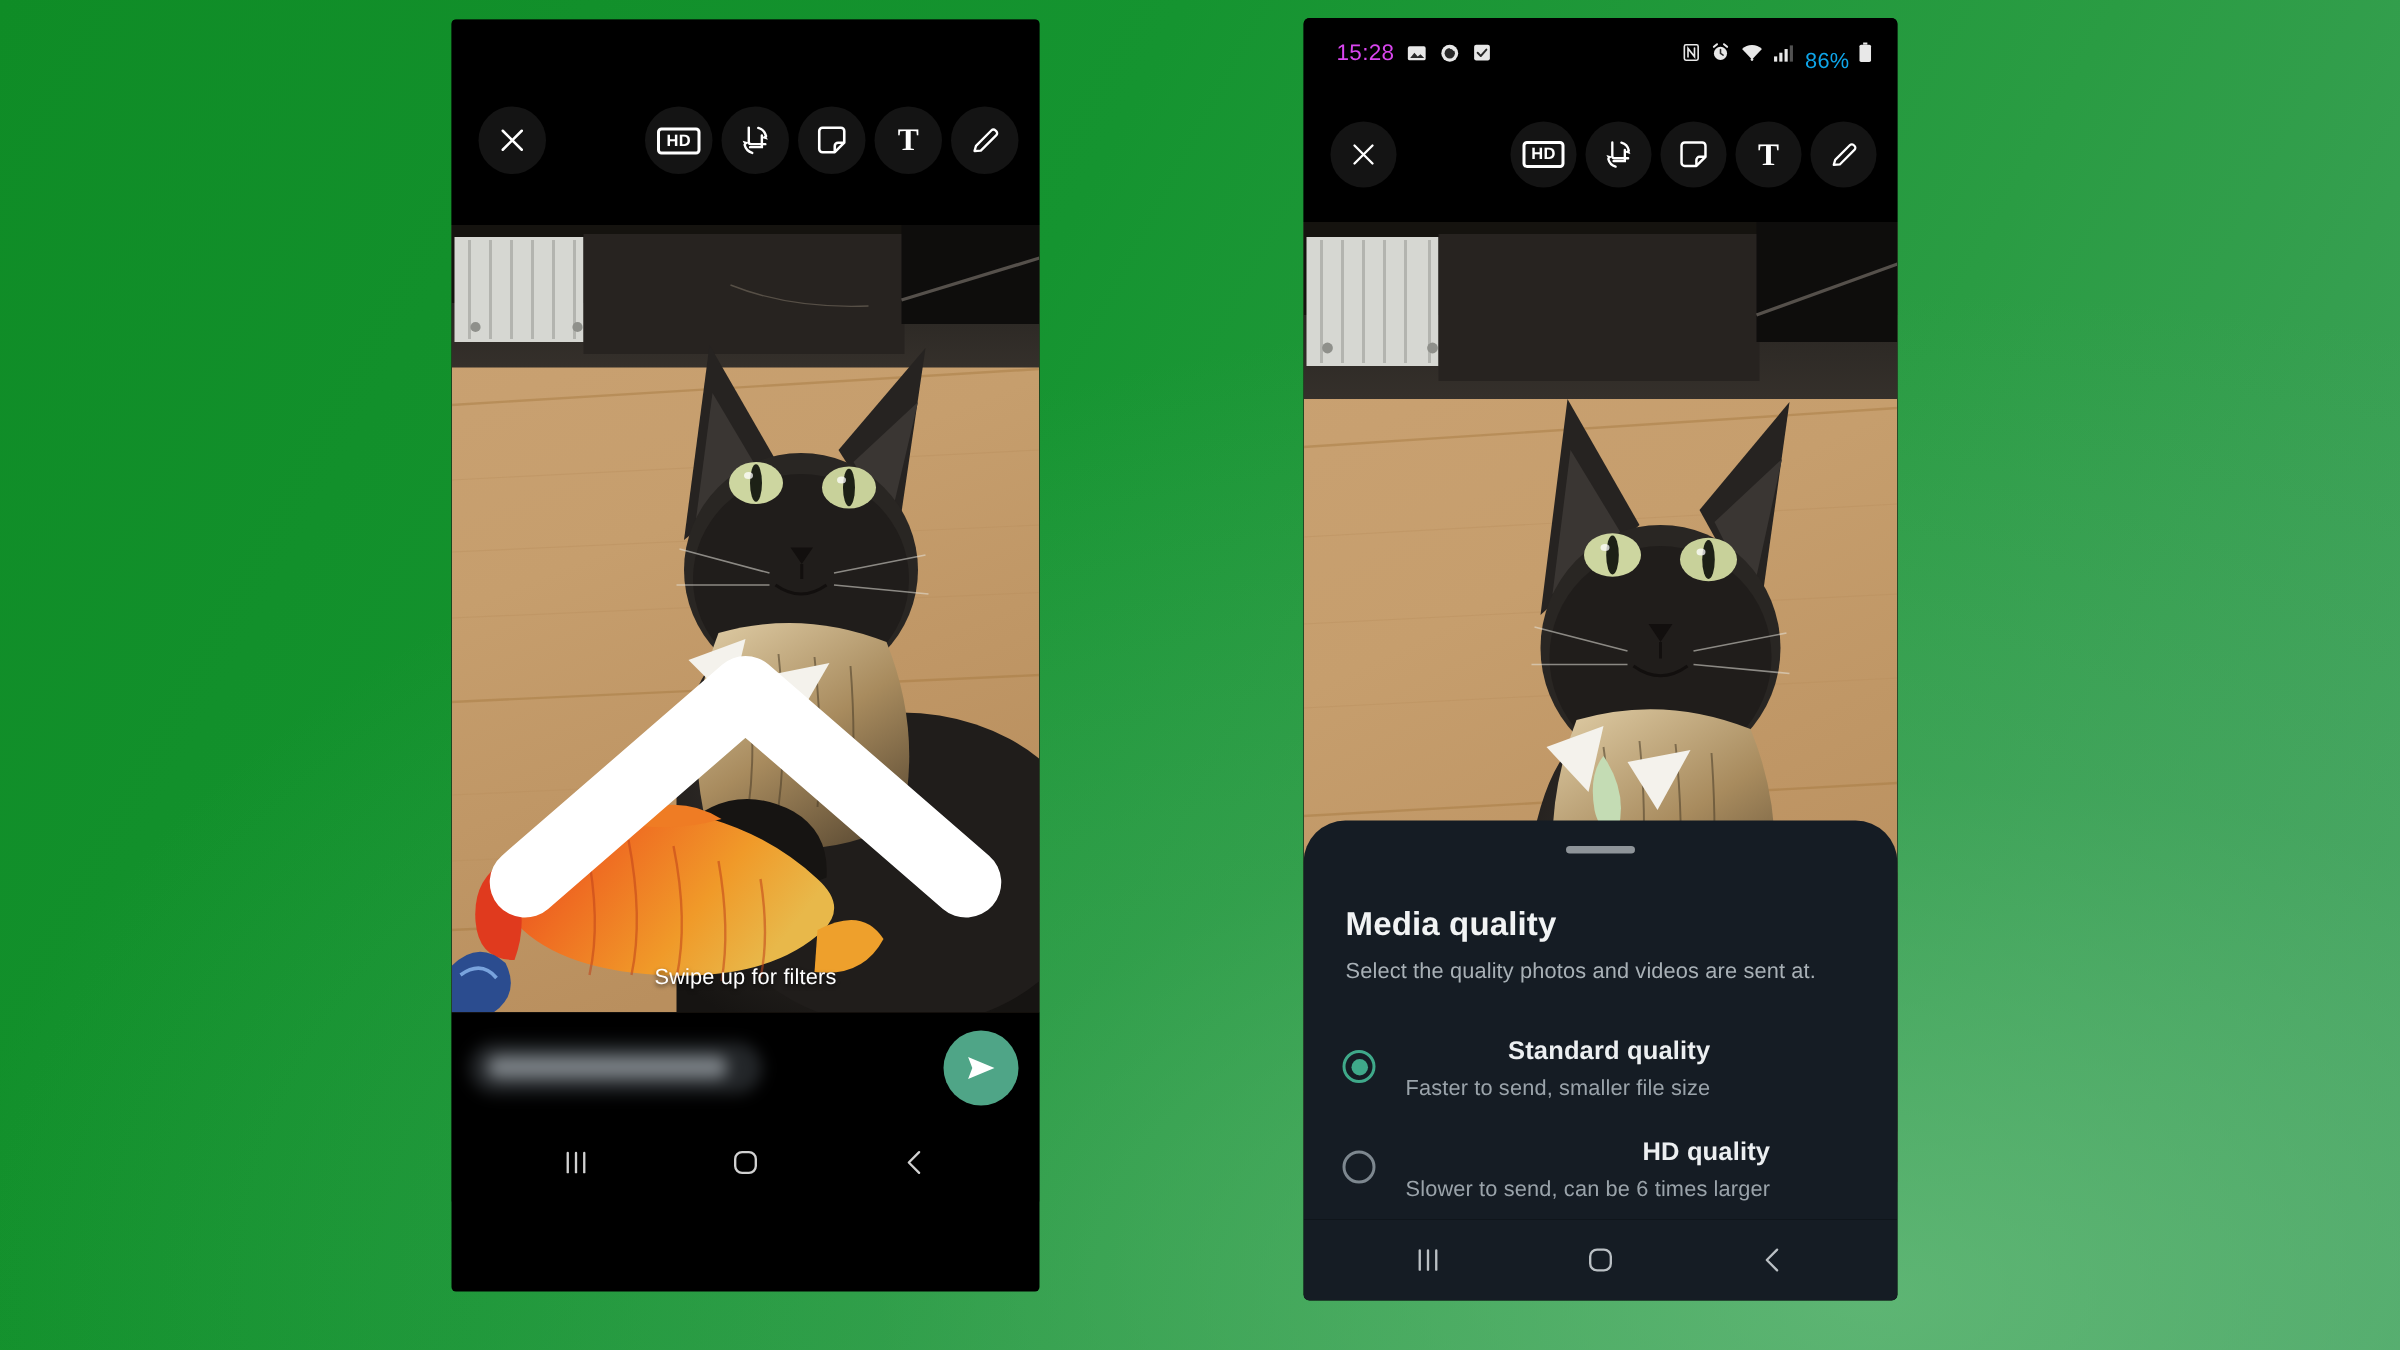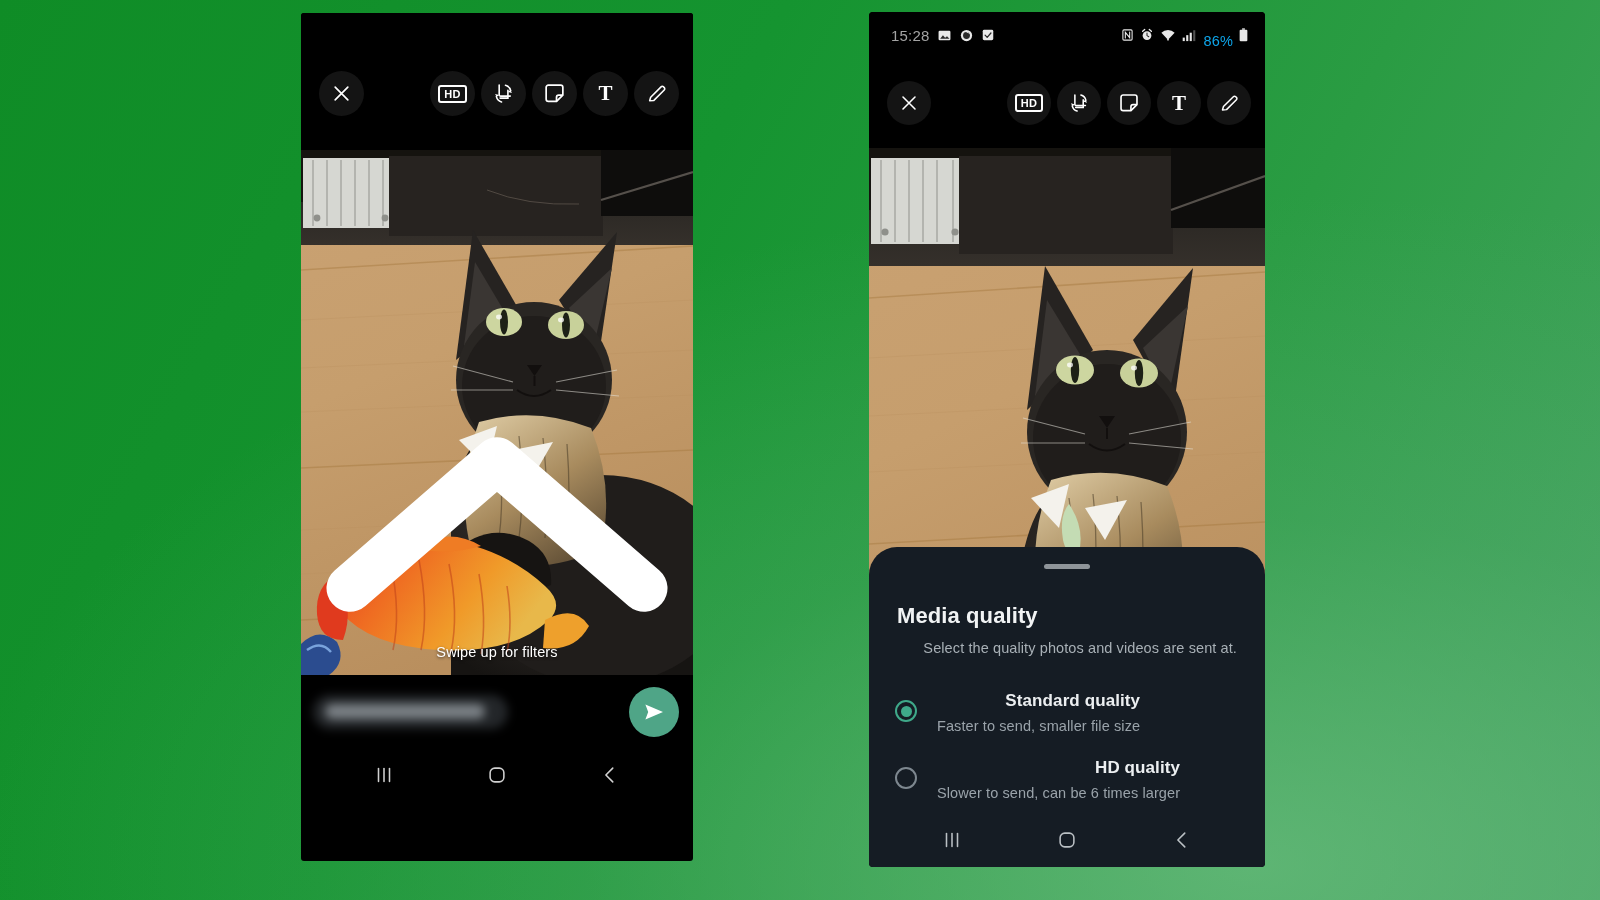--- a/index.html
+++ b/index.html
@@ -44,21 +44,21 @@
     height: 46px;
     width: 100%;
     background: #000;
     display: flex;
     align-items: center;
     justify-content: space-between;
     padding: 0 17px 0 22px;
   }
   .sb-left { display: flex; align-items: center; gap: 7px; }
   .sb-clock {
-    color: #a3a3a3;
+    color: #d946ef;
     font-size: 15px;
     letter-spacing: 0.2px;
     font-weight: 400;
   }
   .sb-right { display: flex; align-items: center; gap: 6px; }
   .sb-battery-text {
     color: #0ea5e9;
     font-size: 14.5px;
     letter-spacing: 0.2px;
     margin-left: 1px;
@@ -234,21 +234,20 @@
     font-size: 22px;
     font-weight: 700;
     letter-spacing: 0.1px;
     margin: 34px 0 0 28px;
   }
   .sheet-sub {
     color: #a8b0b6;
     font-size: 14.5px;
     letter-spacing: 0.1px;
     margin: 11px 28px 0 28px;
-    text-align: right;
   }
   .opt-list { margin-top: 23px; }
   .option {
     display: flex;
     align-items: flex-start;
     padding: 12px 28px 12px 26px;
     gap: 20px;
   }
   .radio {
     width: 22px; height: 22px;

